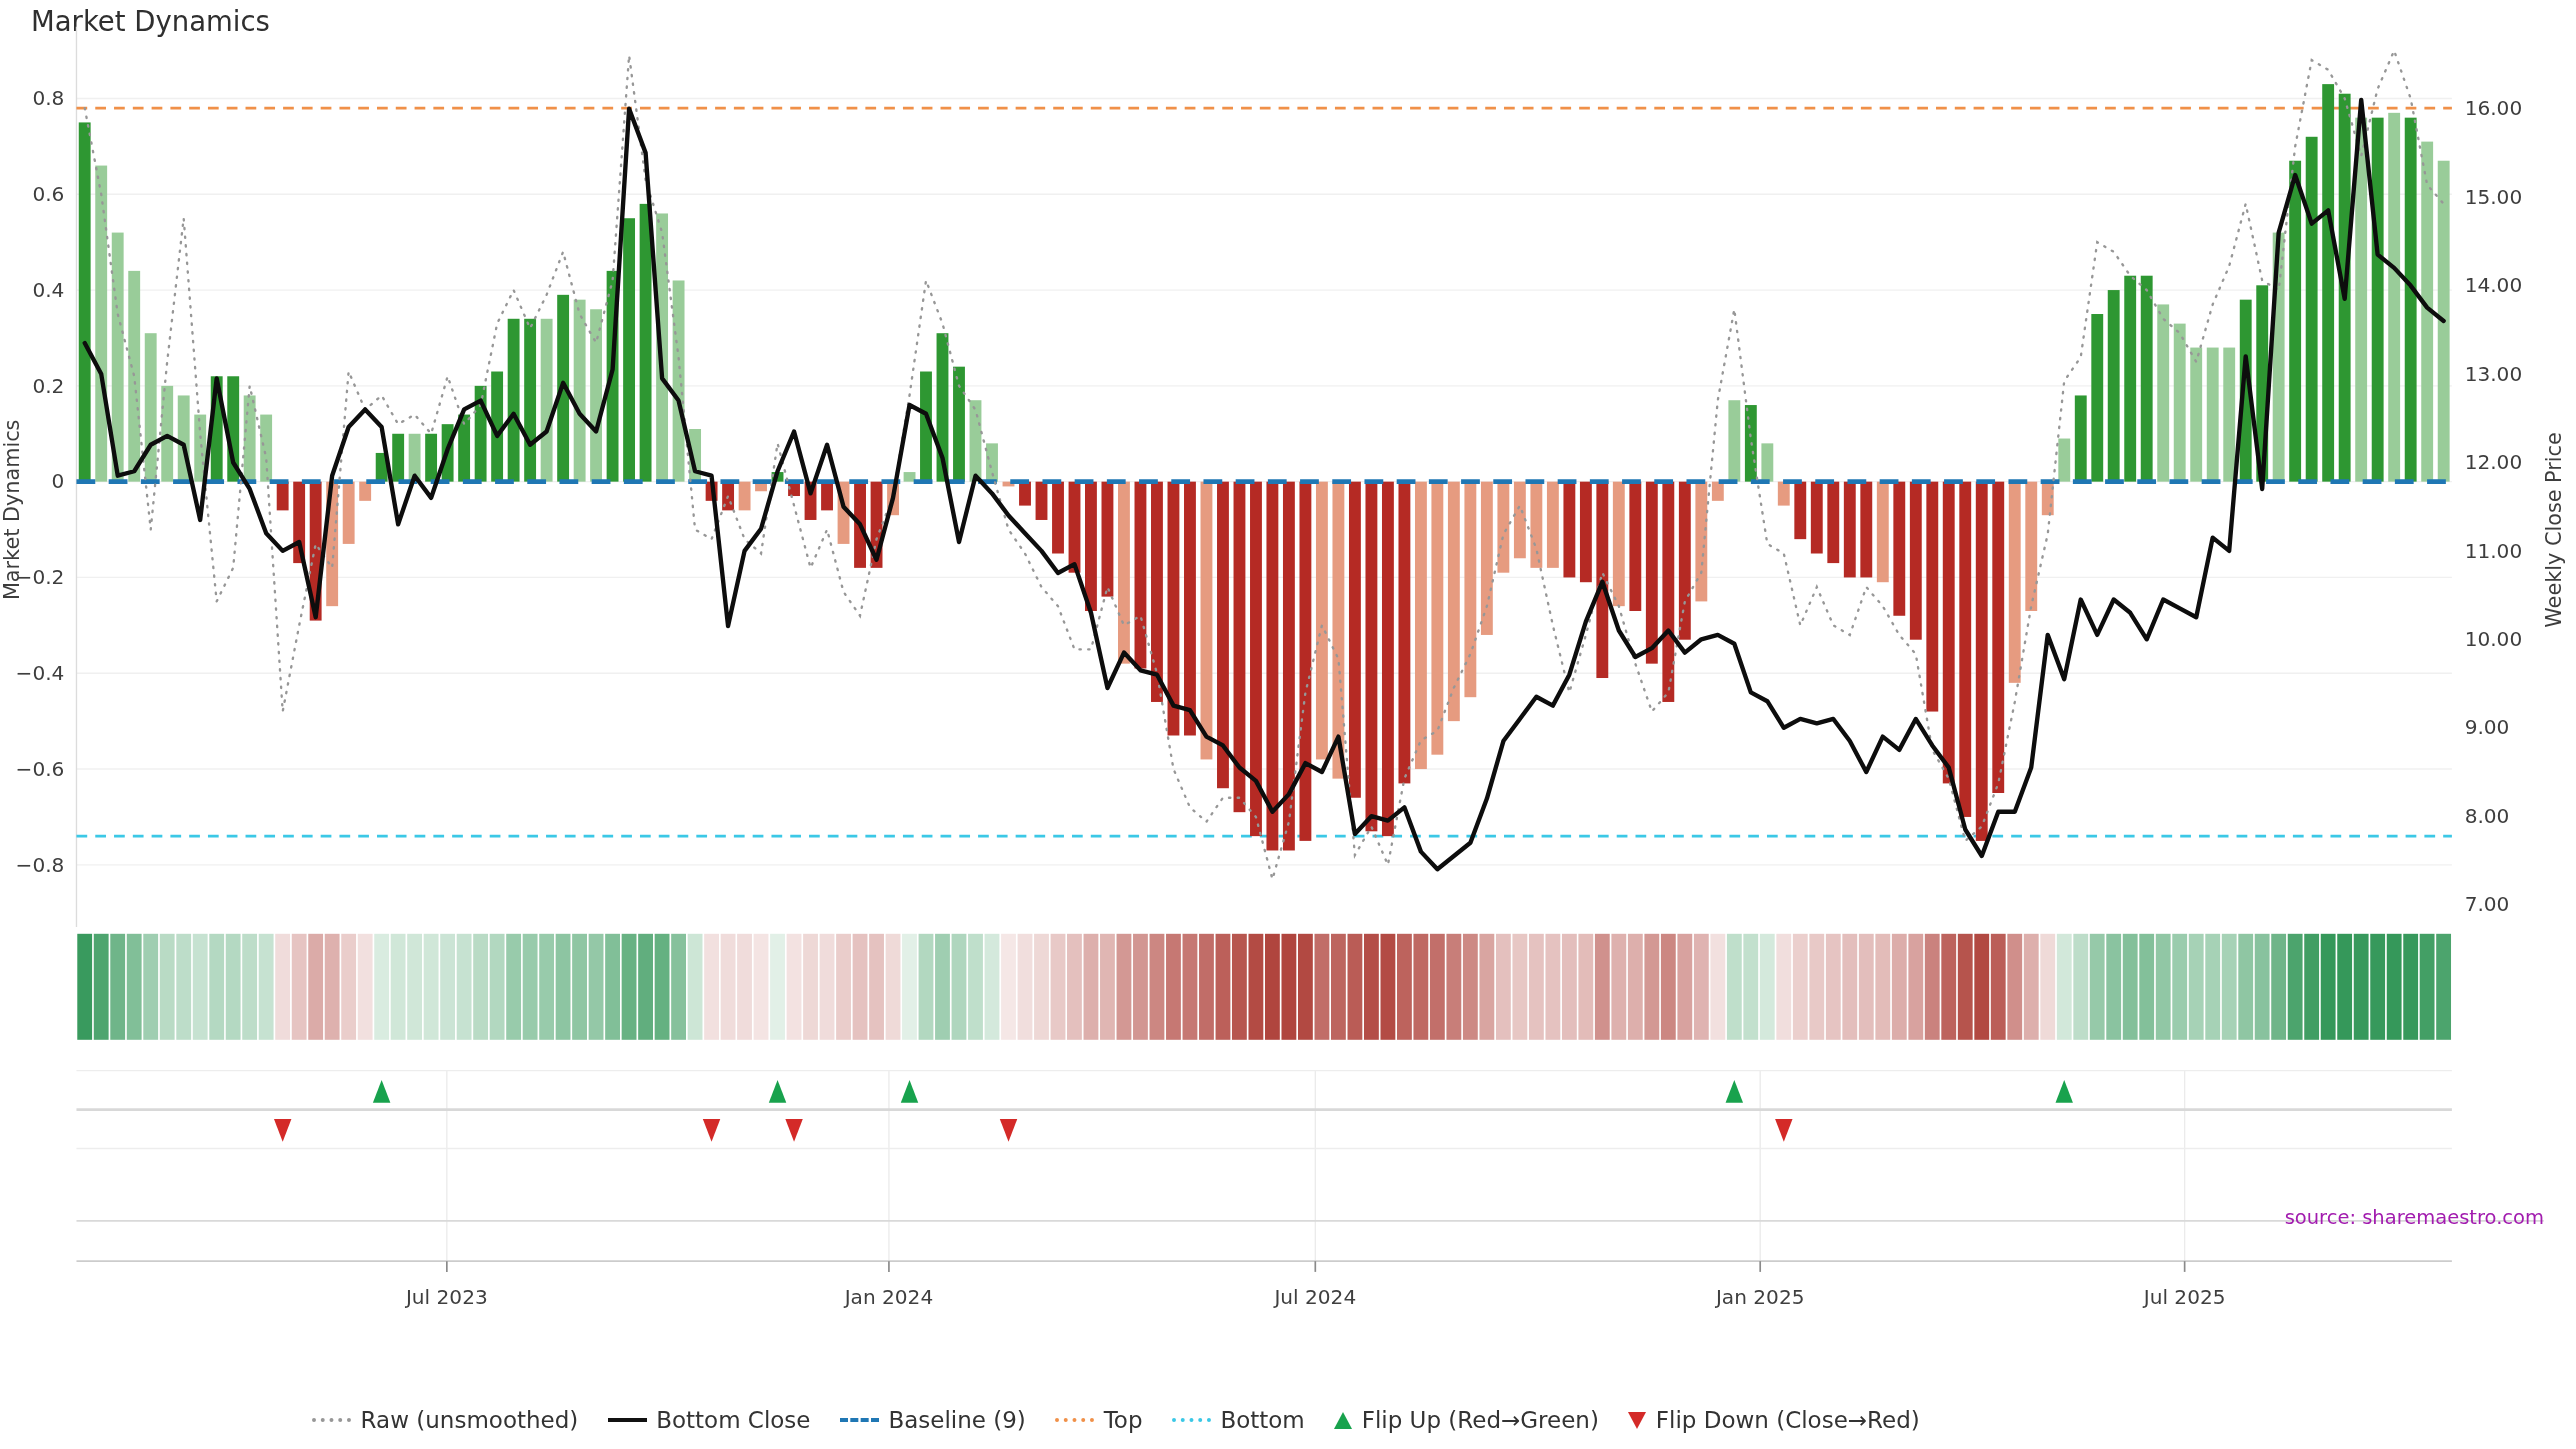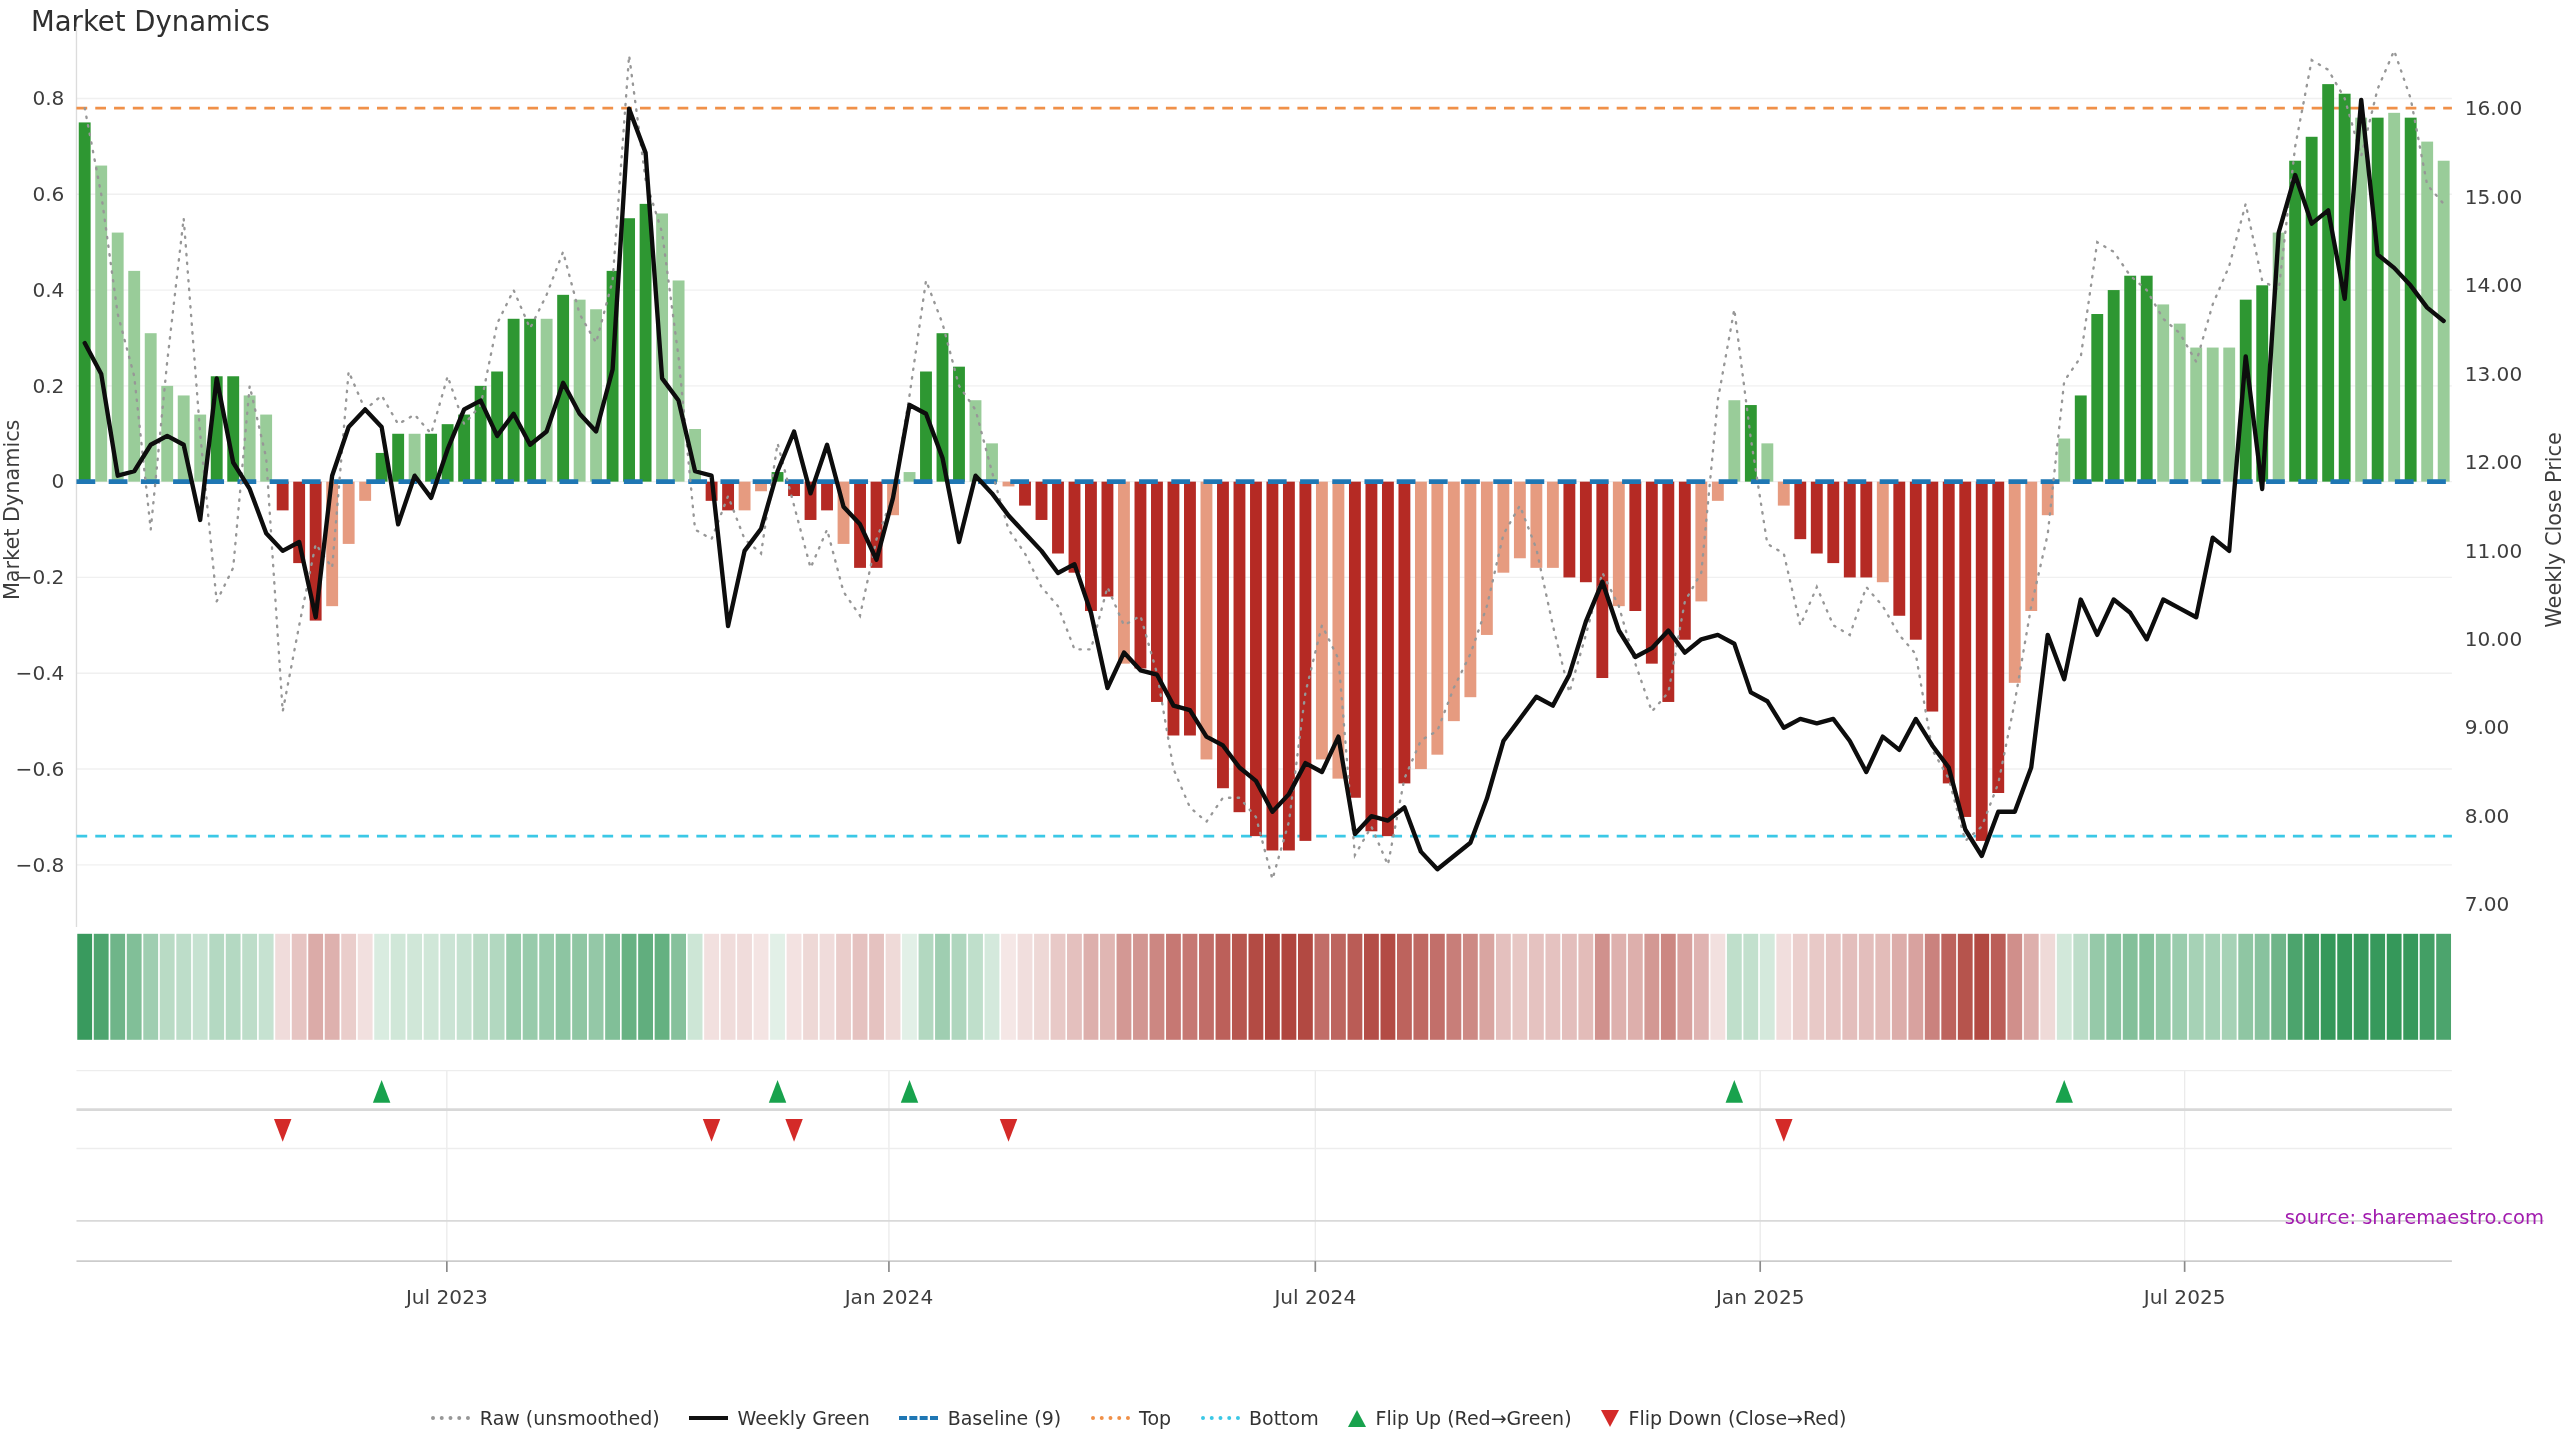--- a/index.html
+++ b/index.html
@@ -1,21 +1,21 @@
 <!DOCTYPE html>
 <html style="font-size:10.7px"><head>
 <meta charset="utf-8">
 <style>
   html,body{margin:0;padding:0;background:#ffffff;}
   body{width:2576px;height:1449px;overflow:hidden;font-family:"DejaVu Sans","Liberation Sans",sans-serif;}
   .page{position:relative;width:2576px;height:1449px;background:#ffffff;}
   .title{position:absolute;left:31px;top:5.4px;font-size:27.5px;color:#2f2f2f;}
   #chart-root{position:absolute;left:0;top:0;width:2576px;height:1449px;}
   .source{position:absolute;right:32px;top:1206px;font-size:19.5px;color:#a21caf;}
-  .legend{position:absolute;left:0;top:1407px;width:2232px;display:flex;justify-content:center;align-items:center;gap:29.5px;font-size:19px;color:#333;padding-left:23px;}
+  .legend{position:absolute;left:0;top:1407px;width:2232px;display:flex;justify-content:center;align-items:center;gap:29.5px;font-size:23px;color:#333;}
   .legend-item{display:flex;align-items:center;gap:9.4px;}
   .lm{display:inline-block;width:39px;height:0;}
   .lm.solid{border-top:4.7px solid #111;}
   .lm.dashed{border-top:4px dashed #1f77b4;}
   .lm.dotted-gray{border-top:4px dotted #979797;}
   .lm.dotted-orange{border-top:4px dotted #f09048;}
   .lm.dotted-cyan{border-top:4px dotted #3bc8e6;}
   .tri{display:inline-block;width:0;height:0;}
   .tri.up{border-left:9.4px solid transparent;border-right:9.4px solid transparent;border-bottom:17.4px solid #18a24d;}
   .tri.down{border-left:9.4px solid transparent;border-right:9.4px solid transparent;border-top:17.4px solid #d42a28;}
@@ -412,21 +412,21 @@
         </g>
       </svg></div>
   <div class="source">source: sharemaestro.com</div>
   <div class="legend" id="legend">
       <div class="legend-item">
         <span class="lm dotted-gray"></span>
         <span>Raw (unsmoothed)</span>
       </div>
       <div class="legend-item">
         <span class="lm solid"></span>
-        <span>Weekly Green</span>
+        <span>Bottom Close</span>
       </div>
       <div class="legend-item">
         <span class="lm dashed"></span>
         <span>Baseline (9)</span>
       </div>
       <div class="legend-item">
         <span class="lm dotted-orange"></span>
         <span>Top</span>
       </div>
       <div class="legend-item">

